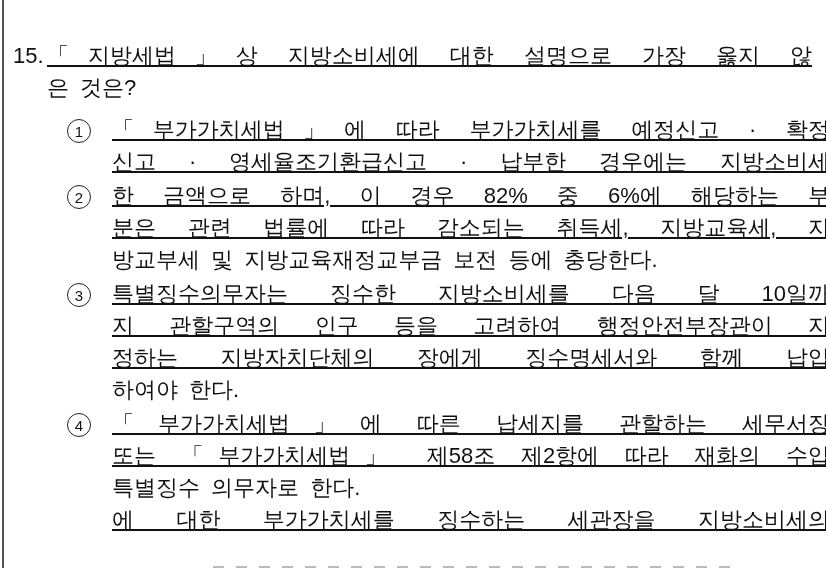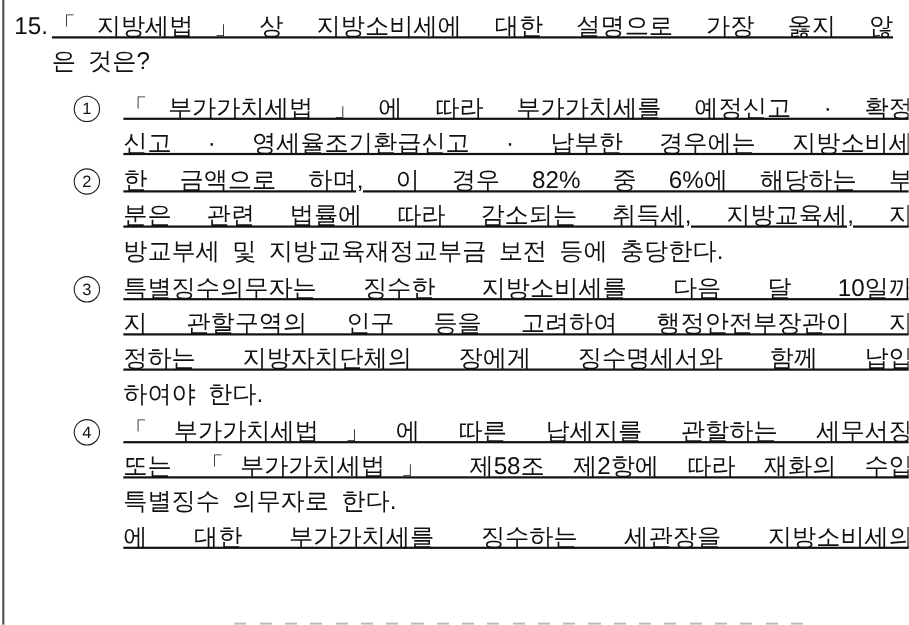--- a/index.html
+++ b/index.html
@@ -43,20 +43,21 @@
   }
   .just {
     text-align: justify;
     text-align-last: justify;
     white-space: normal;
     text-decoration: underline;
   }
   .q-row {
     display: flex;
     margin-bottom: 10px;
+    margin-top: 32px;
   }
   .q-num {
     width: 34px;
     flex: none;
     font-size: 22px;
     line-height: 32px;
   }
   .q-text {
     width: 765px;
     flex: none;

